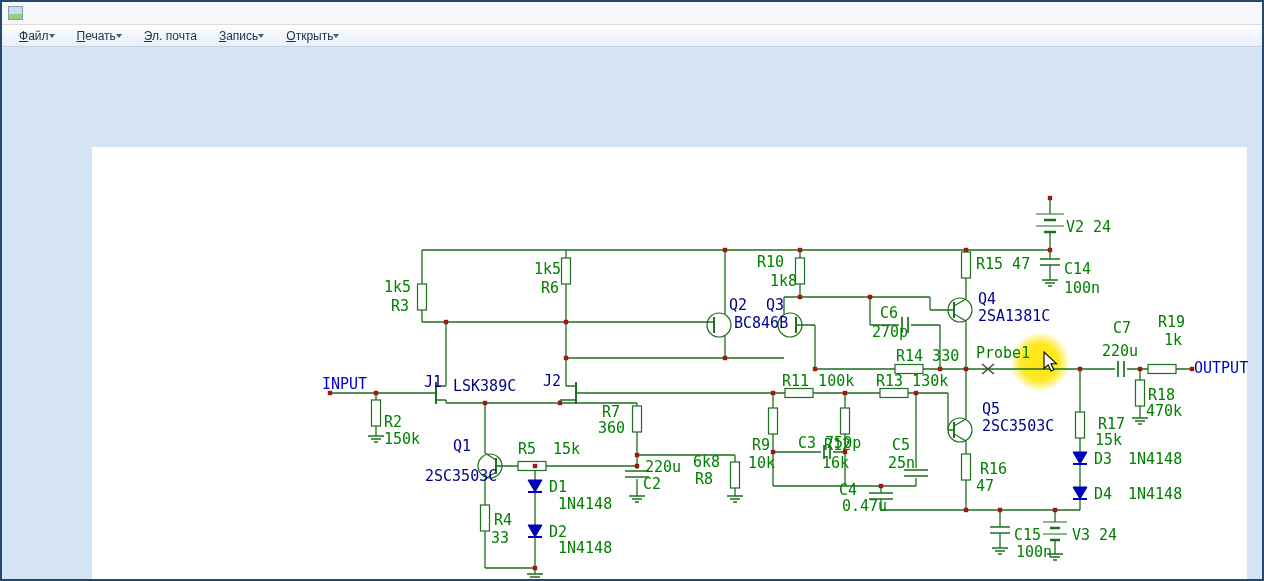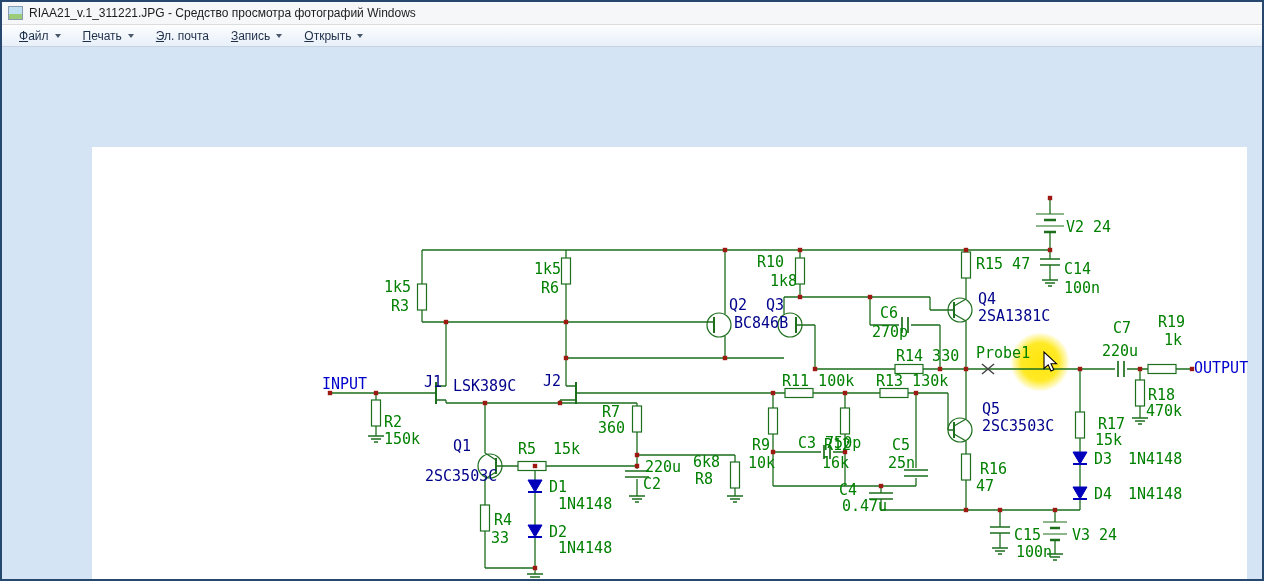--- a/index.html
+++ b/index.html
@@ -15,38 +15,37 @@
   }
   .app-icon{
     width:15px;height:14px;display:inline-block;border:1px solid #8a9ab0;
     background:linear-gradient(180deg,#bfe0f2 0 55%,#9ccb7a 55%);box-sizing:border-box;
   }
   .menubar{
     position:absolute;top:25px;left:2px;right:2px;height:21px;
     background:linear-gradient(#fdfeff,#e7eff8);border-bottom:1px solid #c7d3e1;
     display:flex;align-items:center;padding-left:6px;font-size:12px;color:#1e2f49;z-index:40;
   }
-  .menu-item{padding:14px 11px;display:flex;align-items:center;gap:6px;cursor:default;white-space:nowrap}
+  .menu-item{padding:14px 11px;display:flex;align-items:center;cursor:default;white-space:nowrap}
   .arrow-down{width:0;height:0;border-left:3.5px solid transparent;border-right:3.5px solid transparent;border-top:4px solid #49596b}
   .photo{position:absolute;left:92px;top:147px;width:1155px;height:434px;background:#ffffff;z-index:1}
   .highlight{
     position:absolute;left:1010px;top:333px;width:60px;height:58px;border-radius:50%;z-index:5;
     background:radial-gradient(circle, rgba(255,227,0,0.95) 0%, rgba(255,230,0,0.85) 45%, rgba(255,230,0,0) 72%);
   }
   svg.overlay{position:absolute;left:0;top:0;z-index:10;pointer-events:none}
   svg.overlay text{font-family:"DejaVu Sans Mono","Liberation Mono",monospace;font-size:15px}
 </style>
 </head>
 <body>
 
 <div class="window-border"></div>
 
 <div class="titlebar">
   <span class="app-icon"></span>
-  <span>RIAA21_v.1_311221.JPG - Средство просмотра фотографий Windows</span>
 </div>
 
 <div class="menubar">
   <div class="menu-item">
     <span><u>Ф</u>айл</span>
     <span class="arrow-down"></span>
   </div>
   <div class="menu-item">
     <span><u>П</u>ечать</span>
     <span class="arrow-down"></span>

